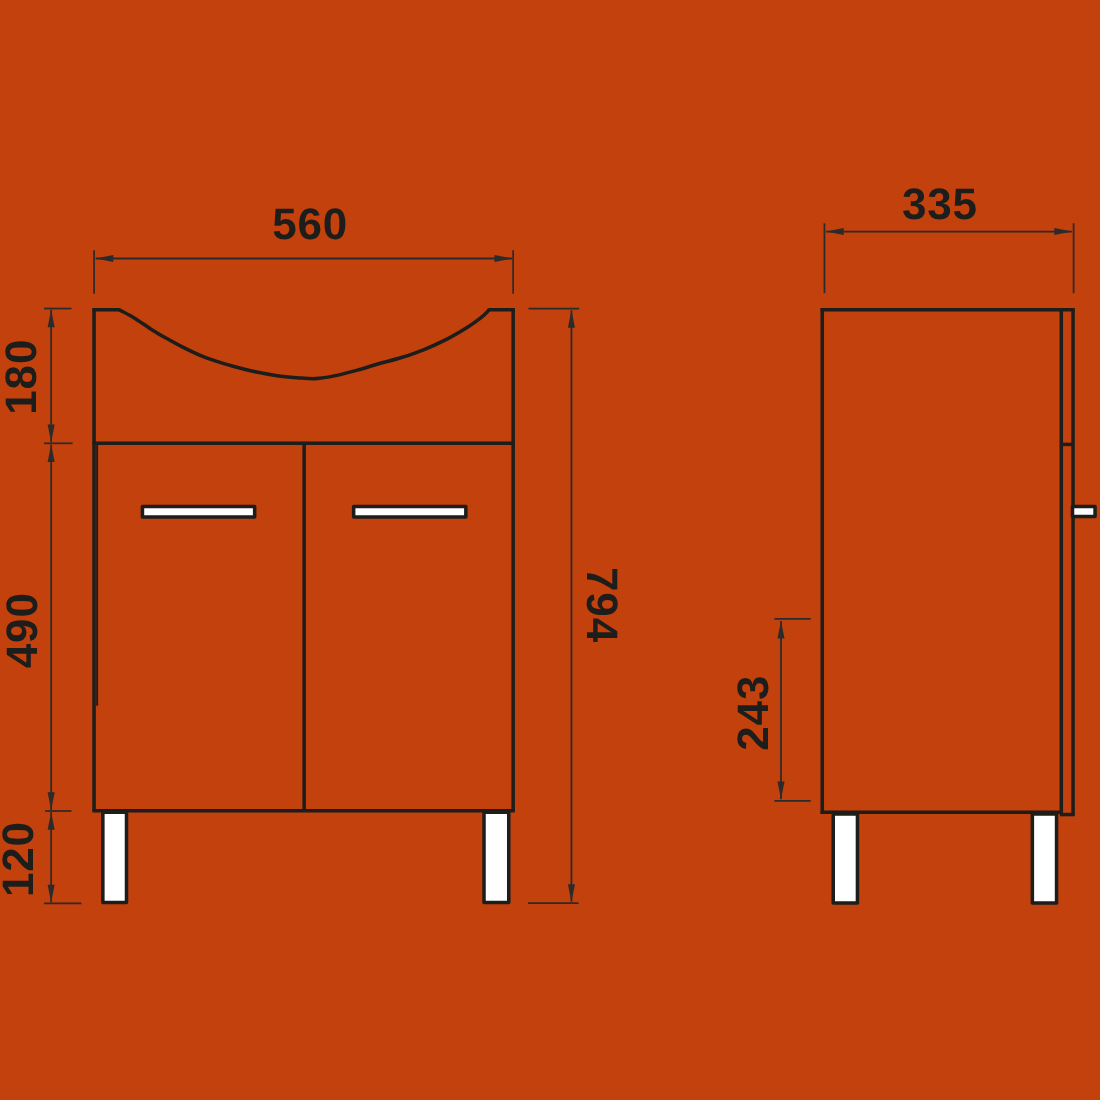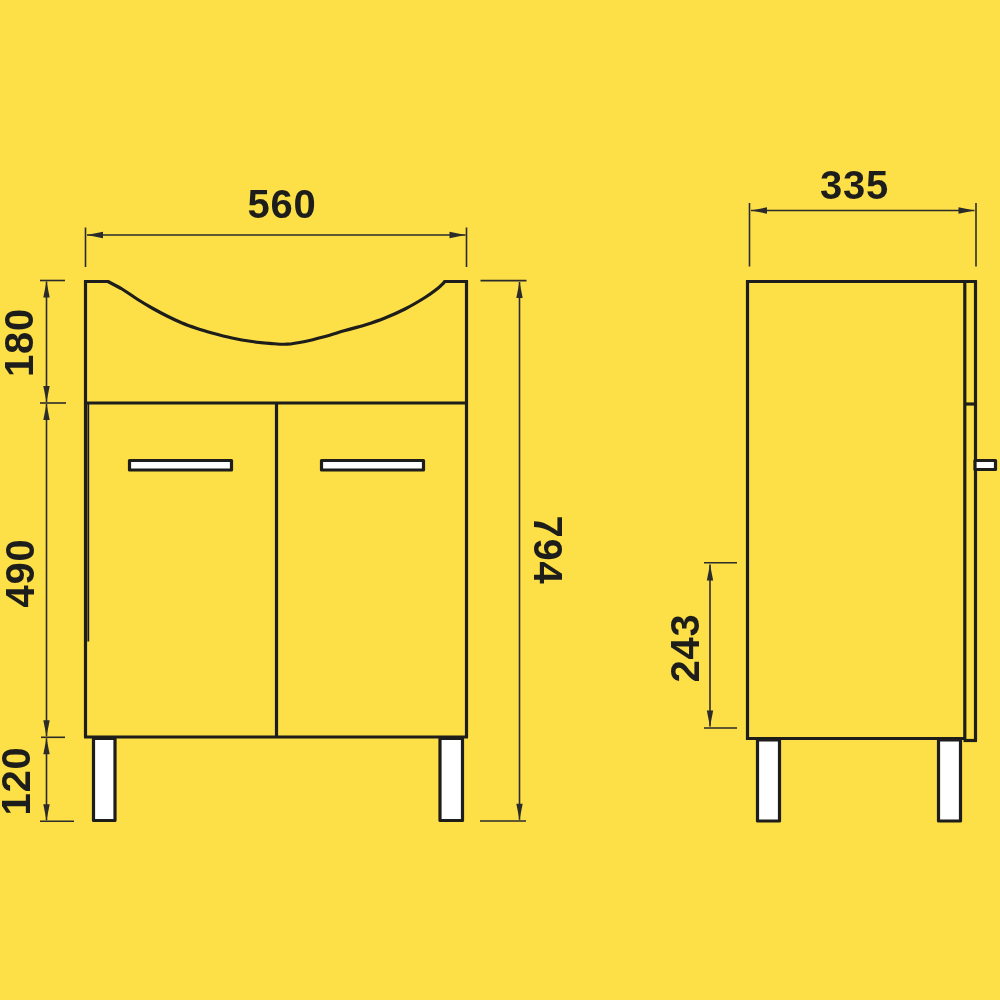--- a/index.html
+++ b/index.html
@@ -1,16 +1,16 @@
 <!DOCTYPE html>
 <html><head>
 <meta charset="utf-8">
 <style>
   html,body{margin:0;padding:0;background:#ffffff;}
-  .page{width:1000px;height:1000px;position:relative;background:#fde047;}
+  .page{width:1000px;height:1000px;position:relative;background:#c2410c;}
   svg{display:block;}
   text{font-family:"Liberation Sans", sans-serif;font-weight:bold;font-size:40px;letter-spacing:0.8px;fill:#1d1d1b;}
 </style>
 </head>
 <body>
 <div class="page">
 <svg width="1000" height="1000" viewBox="0 0 1000 1000">
   <g fill="none" stroke="#1d1d1b" stroke-width="3.2" stroke-linecap="butt" stroke-linejoin="round">
 
     <path d="M 85.5,280.5 L 85.5,737"></path>

